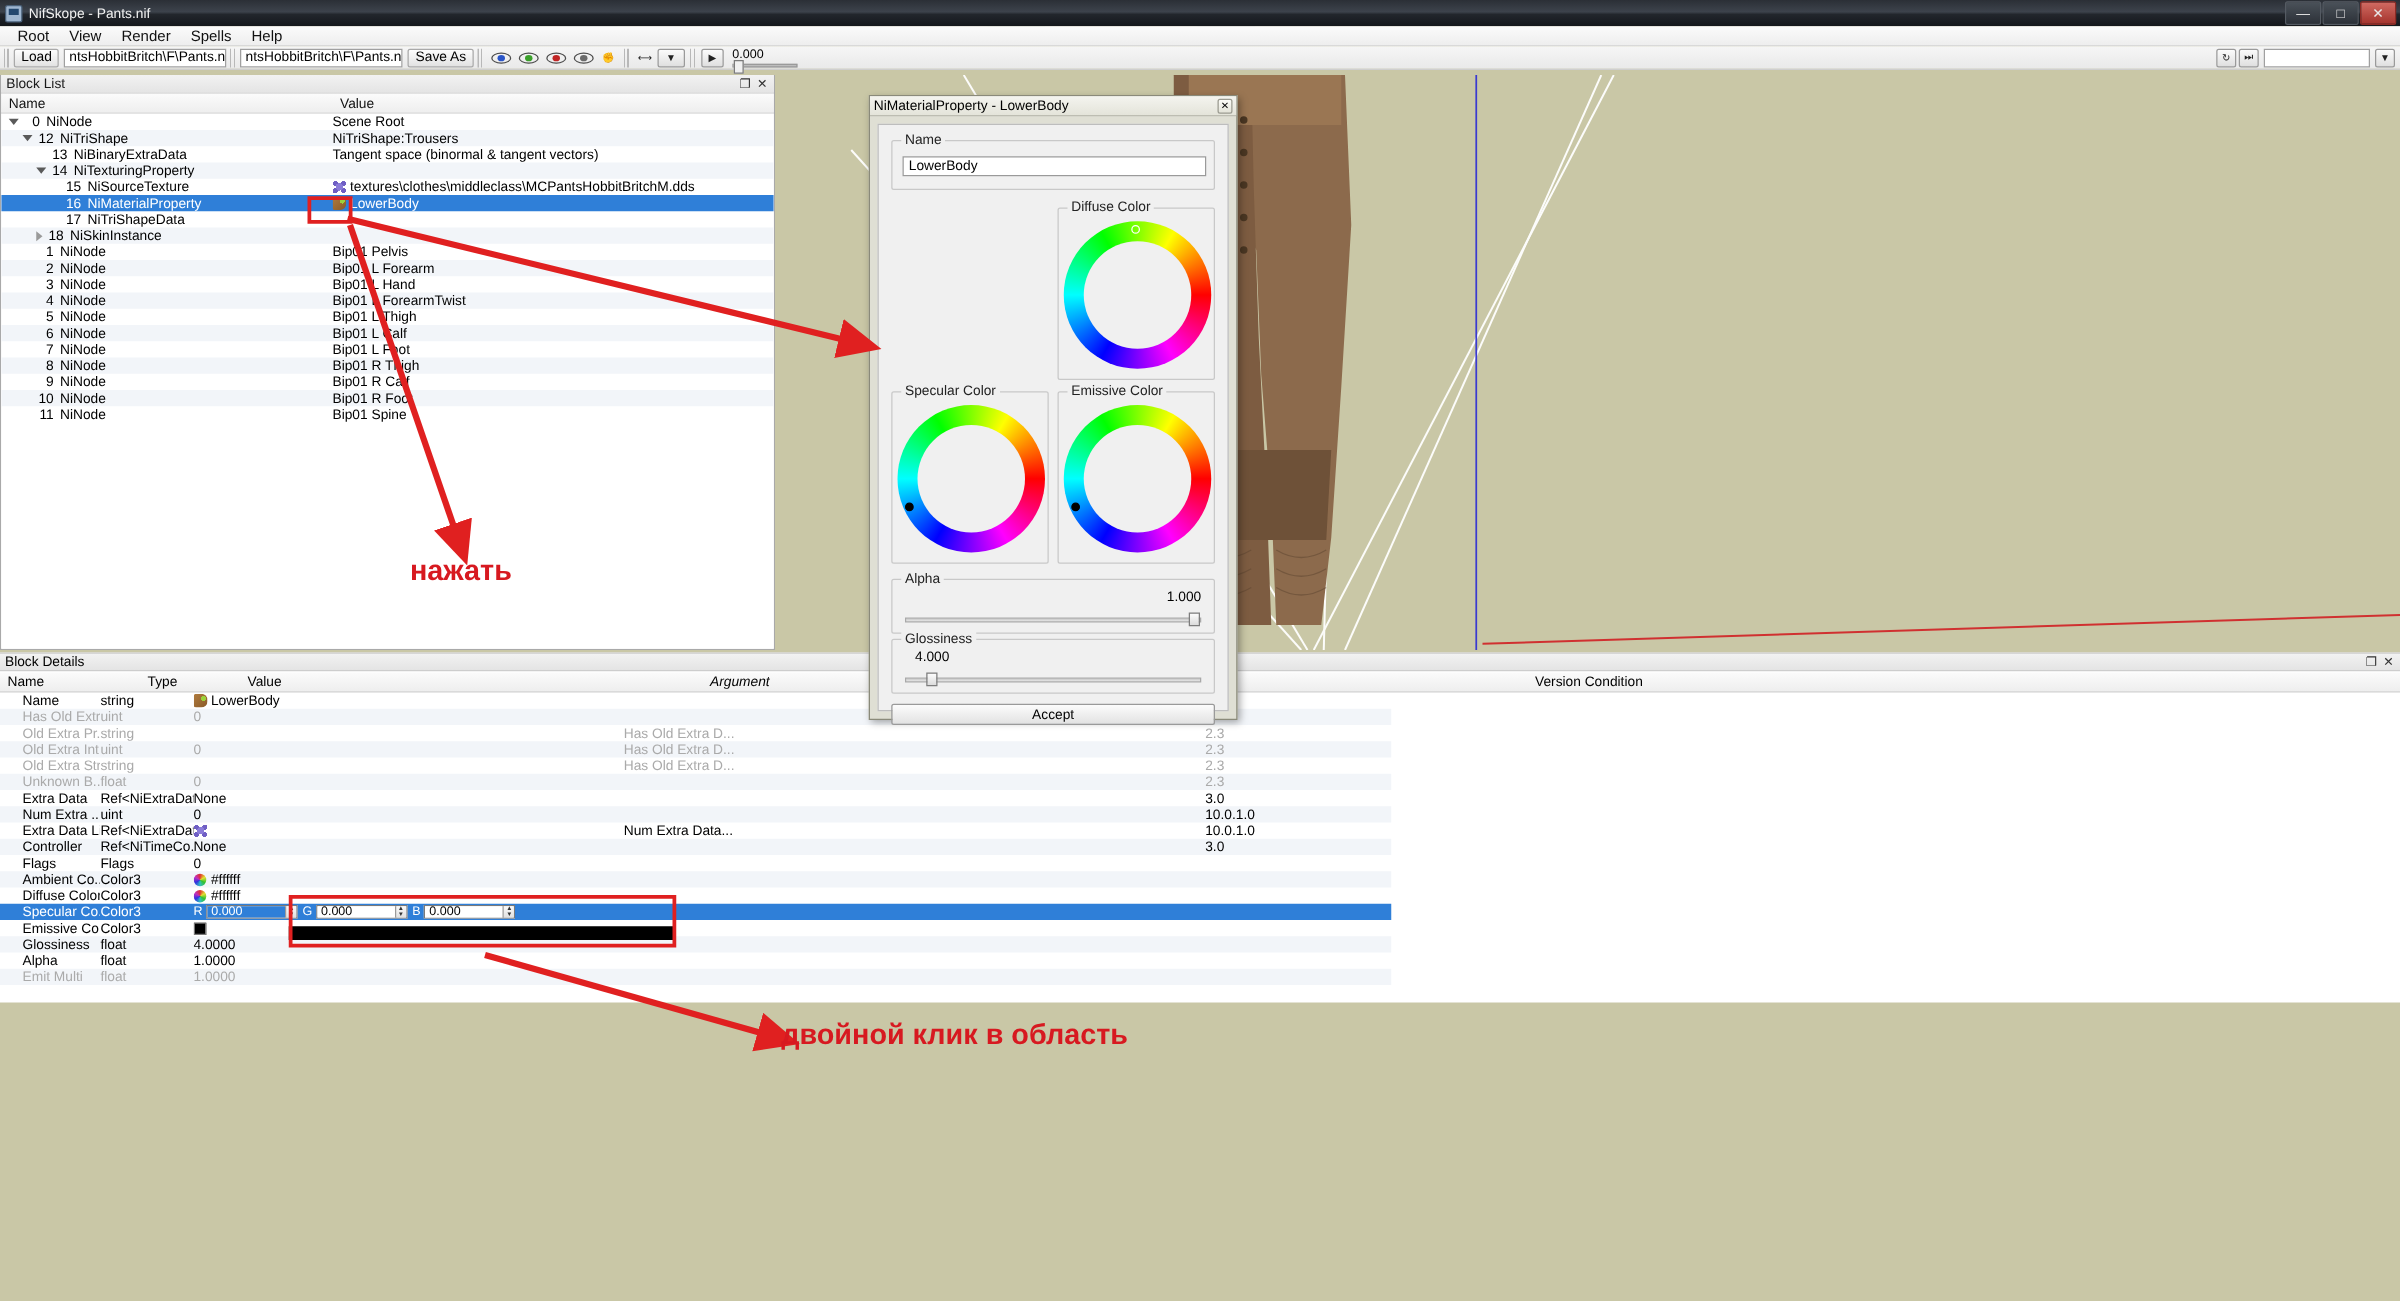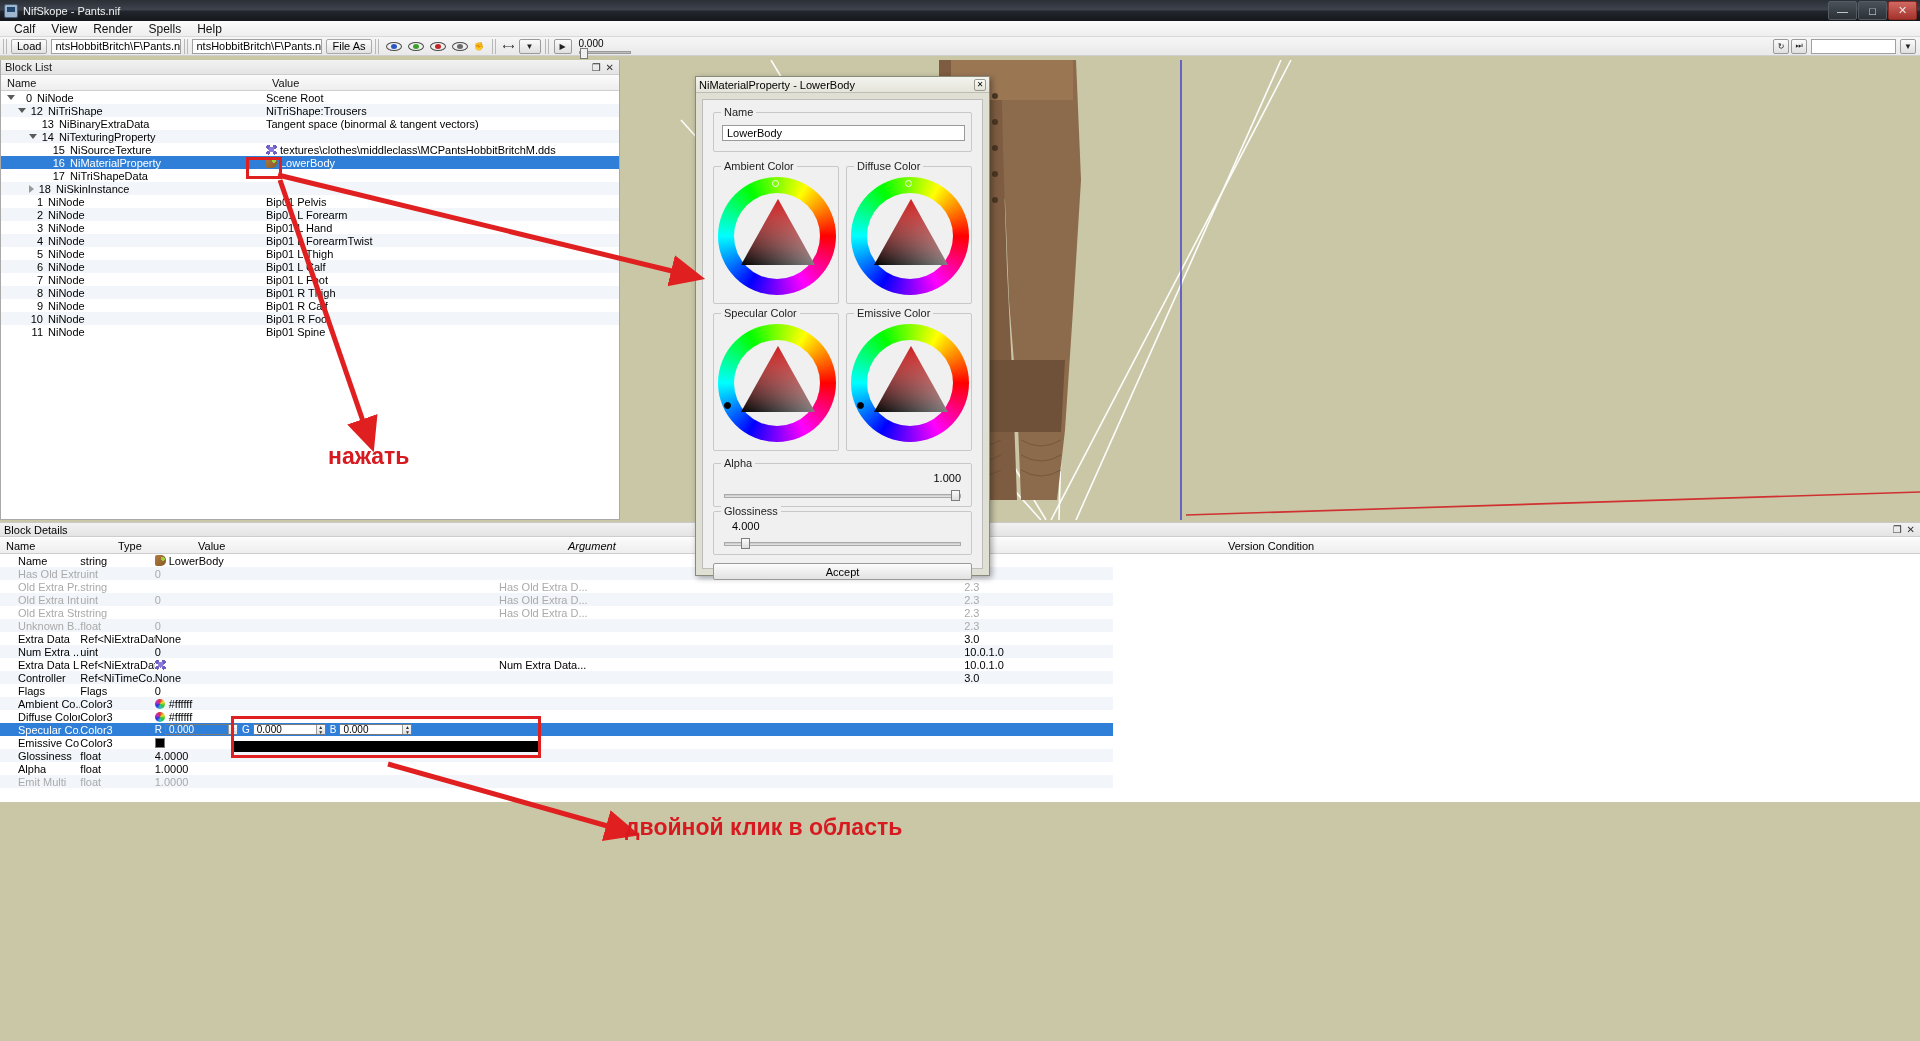--- a/index.html
+++ b/index.html
@@ -176,34 +176,34 @@
 <div id="titlebar">
   <div class="tb-icon"></div>
   <div class="tb-title">NifSkope - Pants.nif</div>
   <div class="tb-spacer"></div>
   <div class="tb-btn">—</div>
   <div class="tb-btn">□</div>
   <div class="tb-btn close" style="margin-right:3px;">✕</div>
 </div>
 
 <div id="menubar">
-  <div class="mi">Calf</div>
+  <div class="mi">Root</div>
   <div class="mi">View</div>
   <div class="mi">Render</div>
   <div class="mi">Spells</div>
   <div class="mi">Help</div>
 </div>
 
 <div id="toolbar">
   <div class="grip"></div>
   <div class="tbtn">Load</div>
   <div class="pathbox" style="width:130px;margin-left:4px;">ntsHobbitBritch\F\Pants.nif</div>
   <div class="grip"></div>
   <div class="pathbox" style="width:130px;">ntsHobbitBritch\F\Pants.nif</div>
-  <div class="tbtn" style="margin-left:4px;">File As</div>
+  <div class="tbtn" style="margin-left:4px;">Save As</div>
   <div class="grip"></div>
   <div class="eyeicon">
       <div class="lens"></div>
       <div class="pup" style="background:#2a55c8;"></div>
     </div>
   <div class="eyeicon">
       <div class="lens"></div>
       <div class="pup" style="background:#3aa02a;"></div>
     </div>
   <div class="eyeicon">
@@ -732,40 +732,20 @@
     <span class="dt">NiMaterialProperty - LowerBody</span>
     <span class="dlg-x">✕</span>
   </div>
   <div id="matdlg-body">
 
     <div class="grp" style="left:10px;top:12px;width:259px;height:40px;">
       <div class="lbl">Name</div>
       <div class="txtinput" style="position:absolute;left:8px;top:12px;width:243px;">LowerBody</div>
     </div>
 
-    <div class="grp" style="left:10px;top:66px;width:126px;height:138px;">
-      <div class="lbl">Ambient Color</div>
-      <div class="wheel" style="position:absolute;left:4px;top:10px;">
-        <svg class="tri" viewBox="0 0 78 74">
-            <defs>
-          <linearGradient id="gA1" x1="0" y1="1" x2="1" y2="0">
-                <stop offset="0" stop-color="#000"></stop>
-                <stop offset="1" stop-color="#fff"></stop>
-              </linearGradient>
-          <linearGradient id="gA2" x1="0.5" y1="0" x2="0.5" y2="1">
-                <stop offset="0" stop-color="#d02020"></stop>
-                <stop offset="1" stop-color="#d0202000"></stop>
-              </linearGradient>
-        </defs>
-        <polygon points="39,2 76,68 2,68" fill="url(#gA1)"></polygon>
-        <polygon points="39,2 76,68 2,68" fill="url(#gA2)"></polygon>
-          </svg>
-        <div class="wdot" style="left:54px;top:3px;"></div>
-      </div>
-    </div>
 
     <div class="grp" style="left:143px;top:66px;width:126px;height:138px;">
       <div class="lbl">Diffuse Color</div>
       <div class="wheel" style="position:absolute;left:4px;top:10px;">
         <svg class="tri" viewBox="0 0 78 74">
         <polygon points="39,2 76,68 2,68" fill="url(#gA1)"></polygon>
         <polygon points="39,2 76,68 2,68" fill="url(#gA2)"></polygon>
           </svg>
         <div class="wdot" style="left:54px;top:3px;"></div>
       </div>

